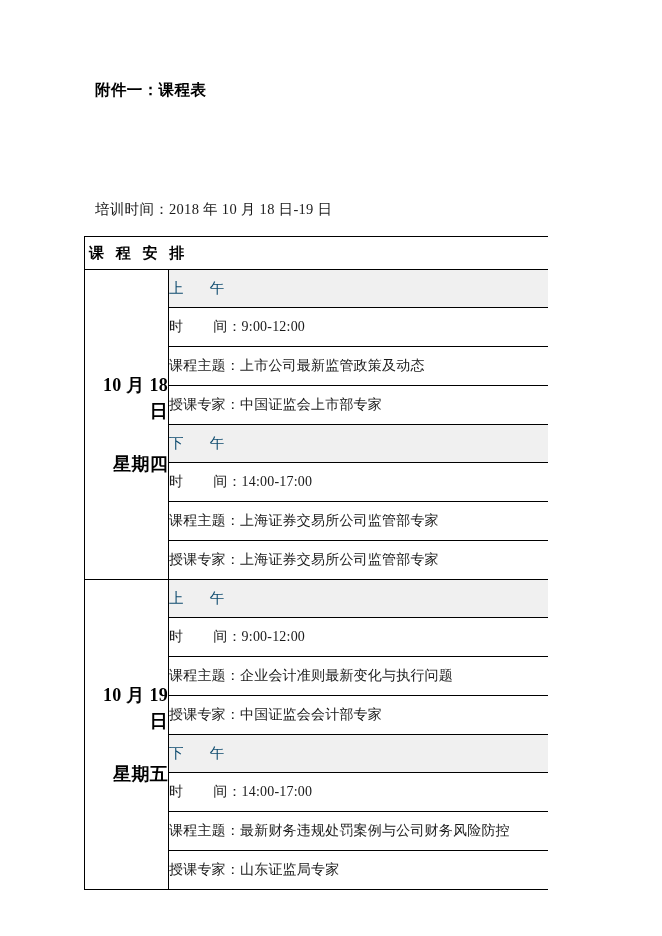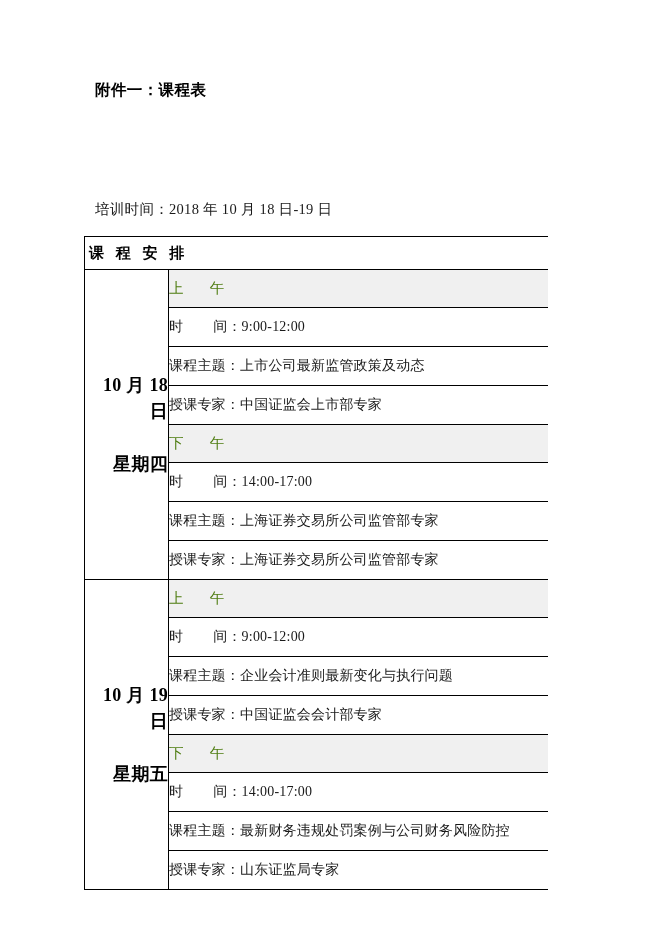--- a/index.html
+++ b/index.html
@@ -90,21 +90,21 @@
   .date-main   { display: block; }
   .date-gap    { display: block; height: 26px; }
   .date-week   { display: block; }
 
   .session-head {
     background: #f0f0f0;
     height: 37px;
     padding-left: 13px;
     font-size: 14.5px;
     letter-spacing: 0.3px;
-    color: #4d7c0f;
+    color: #0c4a6e;
     margin-top: 40px;
   }
   .session-head .sp { display: inline-block; width: 26px; }
 
   .row-line {
     height: 38px;
     padding-left: 13px;
     font-size: 14px;
     letter-spacing: 0.2px;
     color: #1a1a1a;

